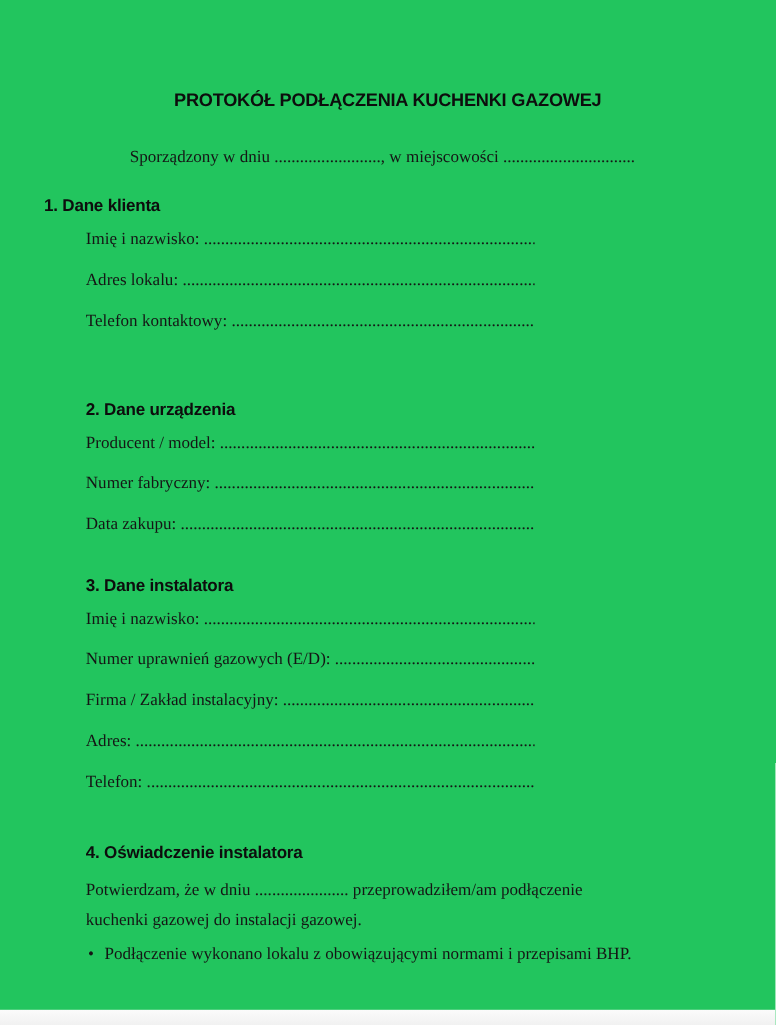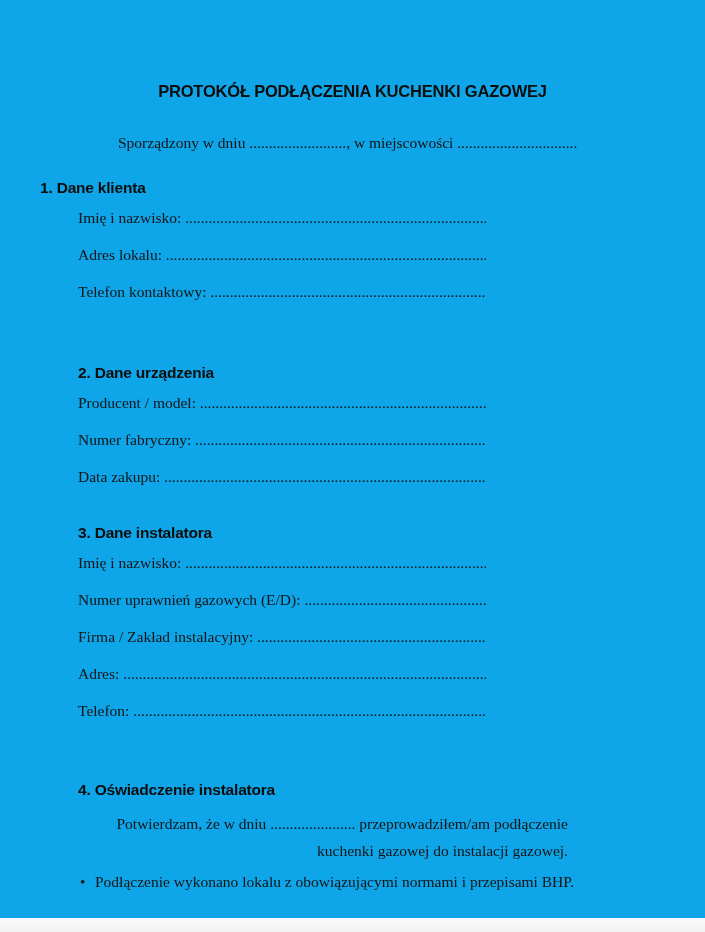--- a/index.html
+++ b/index.html
@@ -1,21 +1,21 @@
 <!DOCTYPE html>
 <html><head>
 <meta charset="utf-8">
 <style>
   html, body { margin: 0; padding: 0; background: #ffffff; }
   main.page {
     width: 705px;
     height: 932px;
     position: relative;
     overflow: hidden;
-    background: #0ea5e9;
+    background: #22c55e;
     padding-top: 81px;
     box-sizing: border-box;
     color: #151515;
   }
   h1.doc-title {
     margin: 0;
     font: 700 16.5px/20px "Liberation Sans", sans-serif;
     letter-spacing: -0.2px;
     text-align: center;
     color: #0d0d0d;
@@ -30,34 +30,33 @@
   section { margin: 0; }
   h2.sec-heading {
     font: 700 15.5px/19px "Liberation Sans", sans-serif;
     letter-spacing: -0.2px;
     margin: 0 0 0 78px;
     color: #0d0d0d;
   }
   section.s1 h2.sec-heading { margin-top: 26px; margin-left: 40px; }
   section.s2 h2.sec-heading { margin-top: 62px; }
   section.s3 h2.sec-heading { margin-top: 37px; }
-  section.s4 h2.sec-heading { margin-top: 60px; }
+  section.s4 h2.sec-heading { margin-top: 46px; }
   p.field {
     font: 15.5px/19px "Liberation Serif", serif;
     margin: 18px 0 0 78px;
     width: 408px;
     white-space: nowrap;
     overflow: hidden;
   }
   h2.sec-heading + p.field { margin-top: 11px; }
   p.para {
     font: 15.5px/27px "Liberation Serif", serif;
-    margin: 11px 0 0 58px;
+    margin: 11px 0 0 78px;
     max-width: 510px;
-    text-align: right;
   }
   .bullet-row {
     display: flex;
     margin: 8px 0 0 80px;
     font: 15.5px/19px "Liberation Serif", serif;
   }
   .bullet-row .bullet-marker { flex: none; width: 15px; }
   .page-edge {
     position: absolute;
     left: 0;

